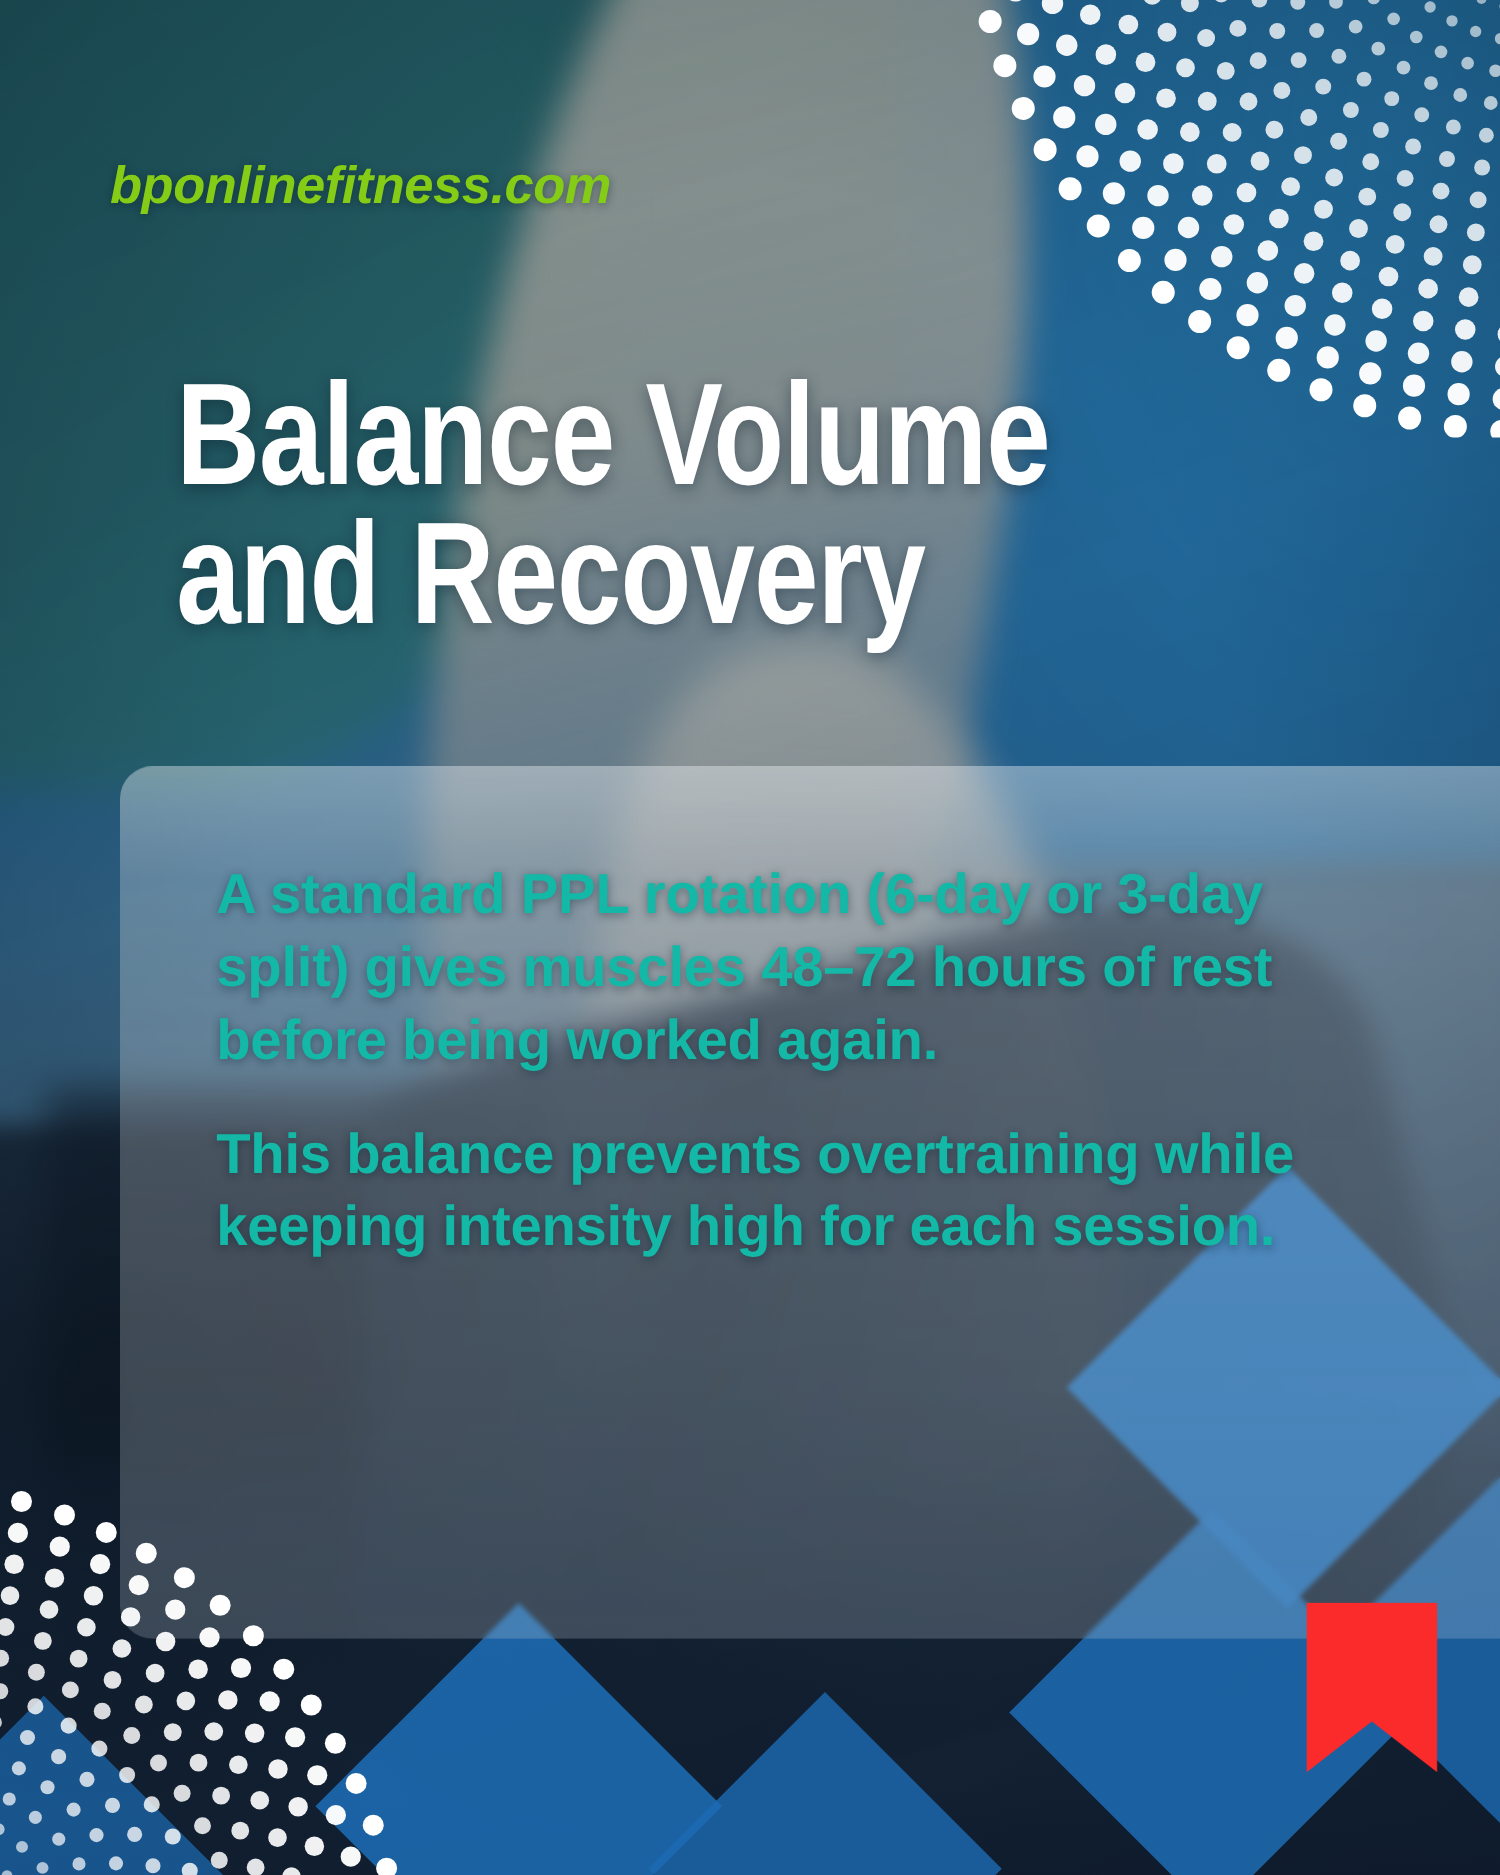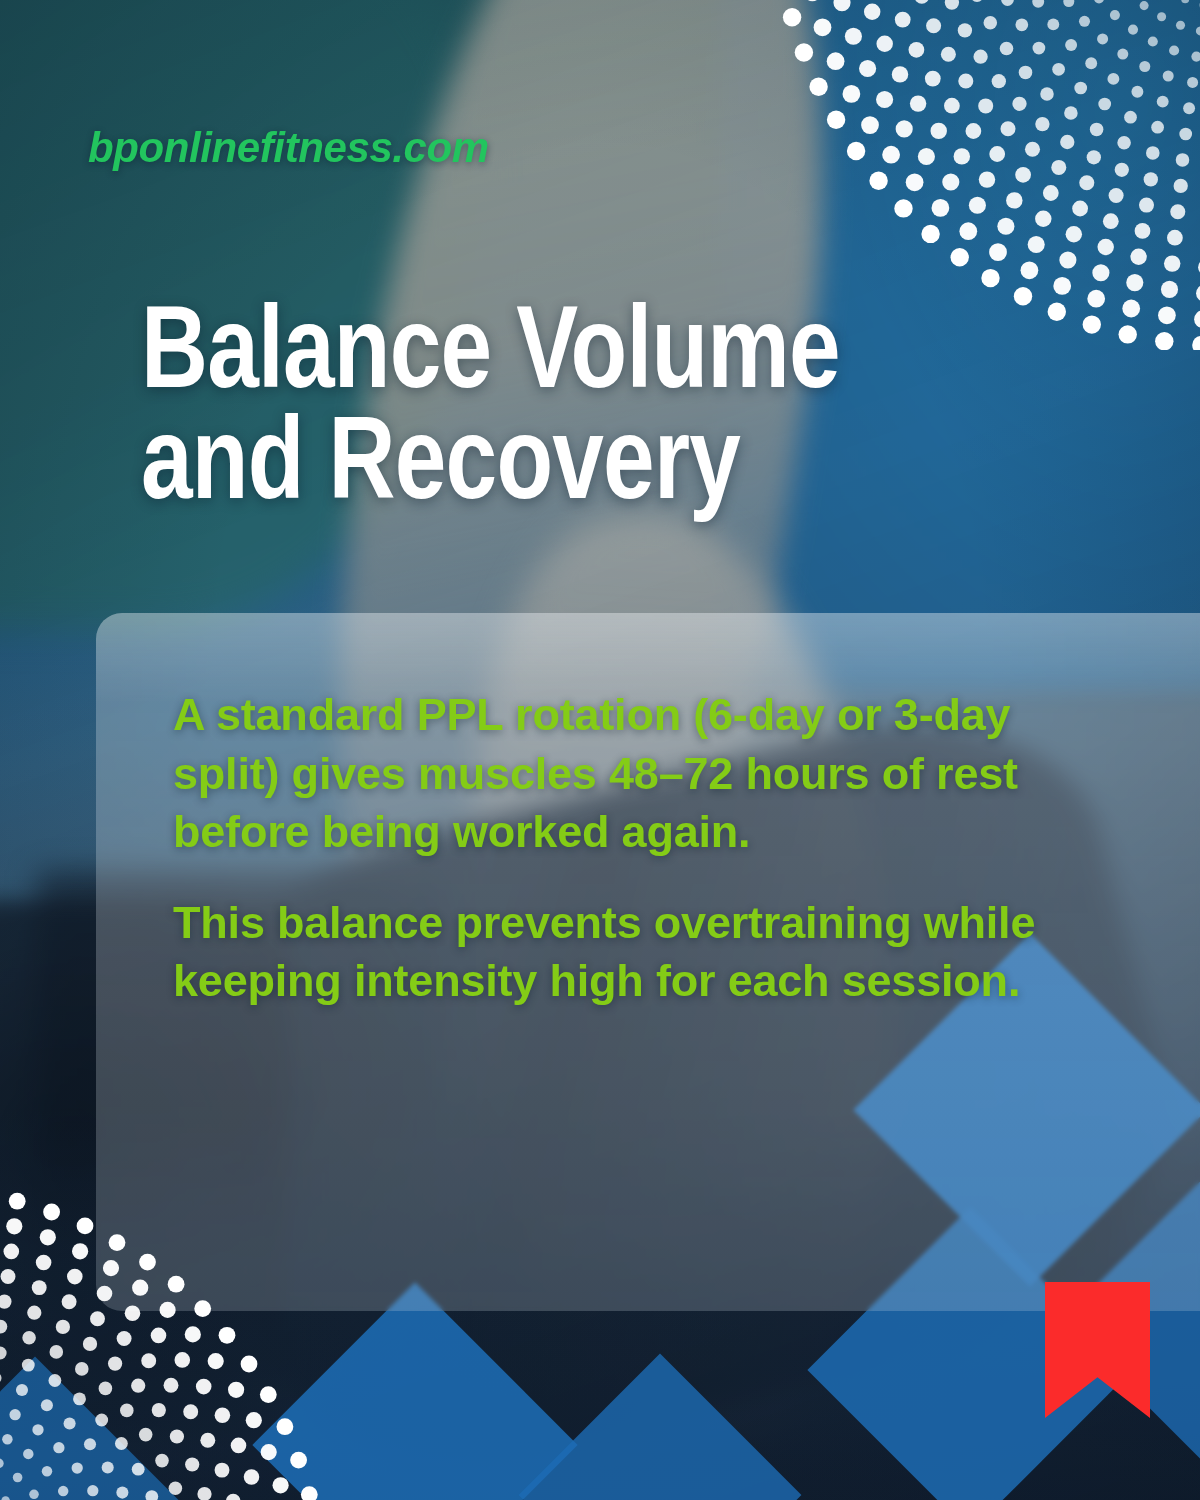--- a/index.html
+++ b/index.html
@@ -110,21 +110,21 @@
 
   
   .dots{ position:absolute; pointer-events:none; }
   .dots-tr{ right:-30px; top:-70px; width:470px; height:420px; }
   .dots-bl{ left:-60px; bottom:-60px; width:430px; height:380px; }
 
   
   .brand{
     position:absolute; left:88px; top:124px;
     font-size:42px; font-weight:700; font-style:italic;
-    color:#22c55e; letter-spacing:-.4px;
+    color:#84cc16; letter-spacing:-.4px;
     text-shadow:0 2px 7px rgba(8,26,42,.45);
   }
 
   
   .headline{
     position:absolute; left:141px; top:292px; width:960px;
     color:#ffffff;
     font-family:"Liberation Sans", sans-serif;
     font-weight:700;
     font-size:116px;
@@ -146,21 +146,21 @@
     backdrop-filter:blur(2px);
   }
   .glass-sheen{
     position:absolute; left:0; top:0; right:0; height:90px;
     background:linear-gradient(180deg, rgba(255,255,255,.16) 0%, rgba(255,255,255,0) 100%);
     border-top-left-radius:26px;
   }
 
   .body-copy{
     position:absolute; left:173px; top:686px; width:940px;
-    color:#84cc16;
+    color:#14b8a6;
     font-size:45px;
     font-weight:700;
     line-height:1.30;
     letter-spacing:-.2px;
     text-shadow:0 2px 8px rgba(10,28,44,.45);
   }
   .body-copy p + p{ margin-top:32px; }
 
   
   .bookmark{

